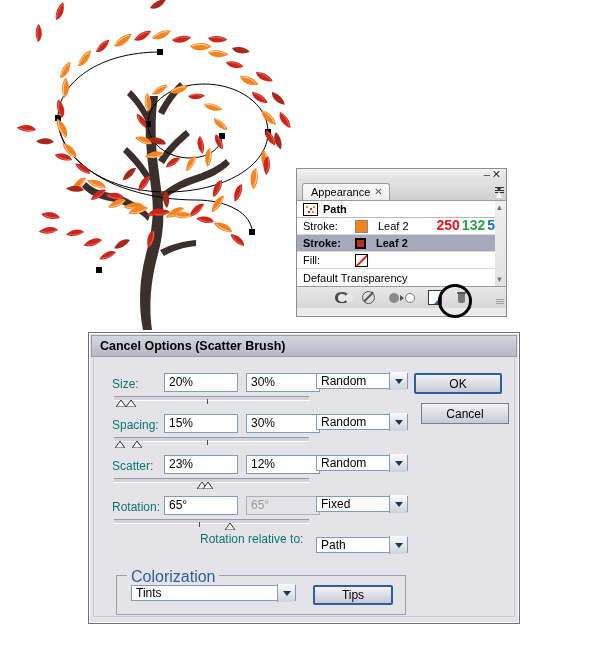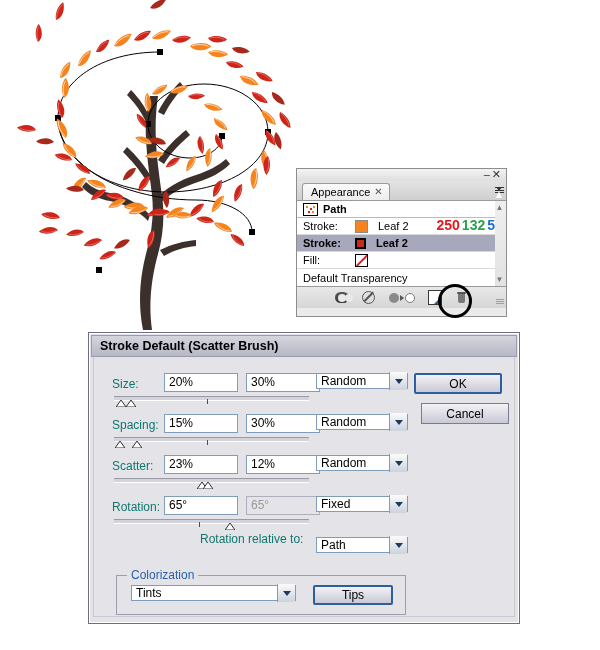--- a/index.html
+++ b/index.html
@@ -236,21 +236,21 @@
   }
   .btn.default {
     border:2px solid #2b5f9e; border-radius:2px;
   }
 
   .group {
     position:absolute; border:1px solid #9d9dae; box-sizing:border-box;
   }
   .group-title {
     position:absolute; left:10px; top:-8px; background:#e4e4e8;
-    padding:0 4px; font-size:12px; color:#2b5fa8;
+    padding:0 4px; font-size:16px; color:#2b5fa8;
   }
 </style>
 </head>
 <body>
 
 <div id="root">
 
   <svg id="artwork" viewBox="0 0 330 335">
     <defs>
       <g id="leafO">
@@ -481,21 +481,21 @@
           <i></i>
           <i></i>
           <i></i>
         </span>
     </div>
   </div>
 
   <div id="stroke-dialog">
 
     <div class="dlg-title">
-      <span>Stroke Default (Scatter Brush)</span>
+      <span>Cancel Options (Scatter Brush)</span>
     </div>
 
     <div class="dlg-body">
 
       <div class="frow" style="left:18px; top:16px;">
         <span class="flabel">Size:</span>
       </div>
       <div class="tbox" style="position:absolute; left:70px; top:16px; width:74px;">20%</div>
       <div class="tbox" style="position:absolute; left:152px; top:16px; width:74px;">30%</div>
       <div class="combo" style="position:absolute; left:222px; top:16px; width:92px;">

